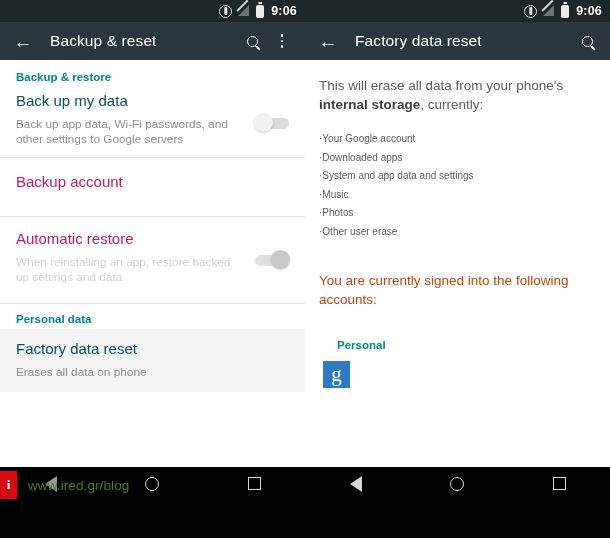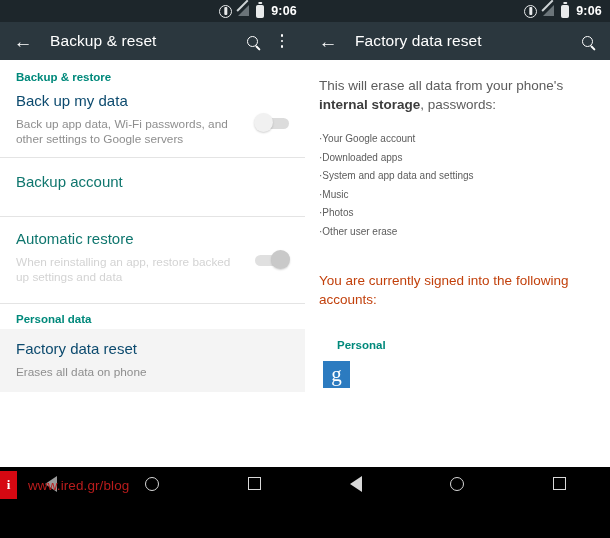--- a/index.html
+++ b/index.html
@@ -30,21 +30,21 @@
   .ic-search:after{content:"";position:absolute;right:-4.5px;bottom:-3.5px;width:6px;height:1.8px;background:#fff;transform:rotate(45deg);border-radius:1px;}
   .ic-dots{display:flex;flex-direction:column;gap:2.6px;align-items:center;}
   .ic-dots span{width:2.8px;height:2.8px;border-radius:50%;background:#fff;display:block;}
 
   
   .content{position:relative;background:#fff;height:478px;}
   .sec-header{color:#00897b;font-size:11.5px;font-weight:bold;padding:11px 16px 6px 16px;}
   .row{padding:2px 16px 10px 16px;position:relative;}
   .row-title{font-size:15px;color:#0c4a6e;line-height:20px;}
   .row-sub{font-size:11.8px;color:#8e8e8e;line-height:15px;margin-top:6px;max-width:215px;}
-  .row.disabled .row-title{color:#0f766e;}
+  .row.disabled .row-title{color:#be185d;}
   .row.disabled .row-sub{color:#d3d3d3;}
   .divider{height:1px;background:#e4e4e4;margin:0;}
   .switch{position:absolute;right:16px;top:50%;transform:translateY(-50%);width:34px;height:14px;}
   .sw-track{position:absolute;top:2px;left:0;width:34px;height:11px;border-radius:6px;background:#e3e3e3;}
   .sw-thumb{position:absolute;top:-3px;width:19px;height:19px;border-radius:50%;background:#f1f1f1;box-shadow:0 1px 2px rgba(0,0,0,0.18);}
   .switch.off .sw-thumb{left:-1px;}
   .switch.off .sw-track{background:#dcdcdc;}
   .switch.on .sw-thumb{right:-1px;background:#c9c9c9;}
   .switch.on .sw-track{background:#e0e0e0;}
 
@@ -69,21 +69,21 @@
   .nv{width:40px;height:33px;display:flex;align-items:center;justify-content:center;}
   .nv-back{width:0;height:0;border-top:8px solid transparent;border-bottom:8px solid transparent;border-right:12px solid #d8d8d8;}
   .nv-home{width:14px;height:14px;border:1.7px solid #d8d8d8;border-radius:50%;box-sizing:border-box;}
   .nv-recent{width:13px;height:13px;border:1.7px solid #d8d8d8;box-sizing:border-box;}
   .nv-back-left{width:0;height:0;border-top:8px solid transparent;border-bottom:8px solid transparent;border-right:12px solid #9a9a9a;}
 
   
   .watermark{position:absolute;left:0;bottom:0;height:30px;display:flex;align-items:center;z-index:10;}
   .wm-badge{width:17px;height:28px;background:#d60812;display:flex;align-items:center;justify-content:center;}
   .wm-badge span{color:#fff;font-size:13px;font-weight:bold;font-family:"Liberation Serif",serif;}
-  .wm-text{color:#b91c1c;font-size:13.5px;margin-left:11px;letter-spacing:0.1px;}
+  .wm-text{color:#4d7c0f;font-size:13.5px;margin-left:11px;letter-spacing:0.1px;}
 </style>
 </head>
 <body>
 
 <div class="screens">
 
   <div class="phone left">
 
     <div class="statusbar">
       <div class="sb-icons">
@@ -199,21 +199,21 @@
       <div class="tb-actions">
         <div class="tb-ic">
           <div class="ic-search"></div>
         </div>
       </div>
     </div>
 
     <div class="content">
       <div class="fdr-body">
 
-        <div class="fdr-lead"><span>This will erase all data from your phone's </span><b>internal storage</b><span>, passwords:</span></div>
+        <div class="fdr-lead"><span>This will erase all data from your phone's </span><b>internal storage</b><span>, currently:</span></div>
 
         <ul class="fdr-list">
           <li>·Your Google account</li>
           <li>·Downloaded apps</li>
           <li>·System and app data and settings</li>
           <li>·Music</li>
           <li>·Photos</li>
           <li>·Other user erase</li>
         </ul>
 

